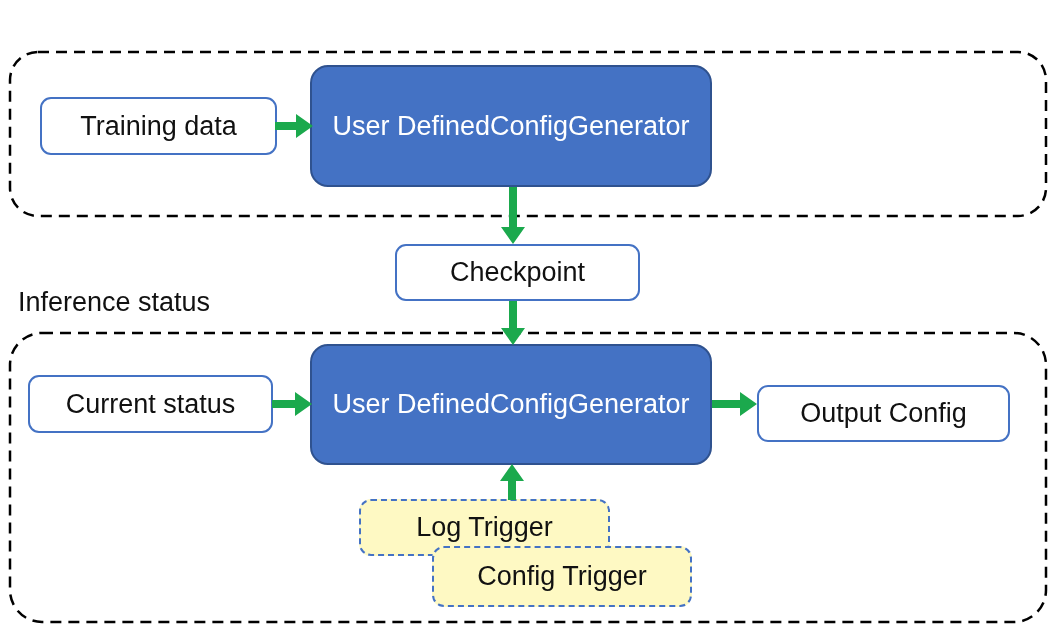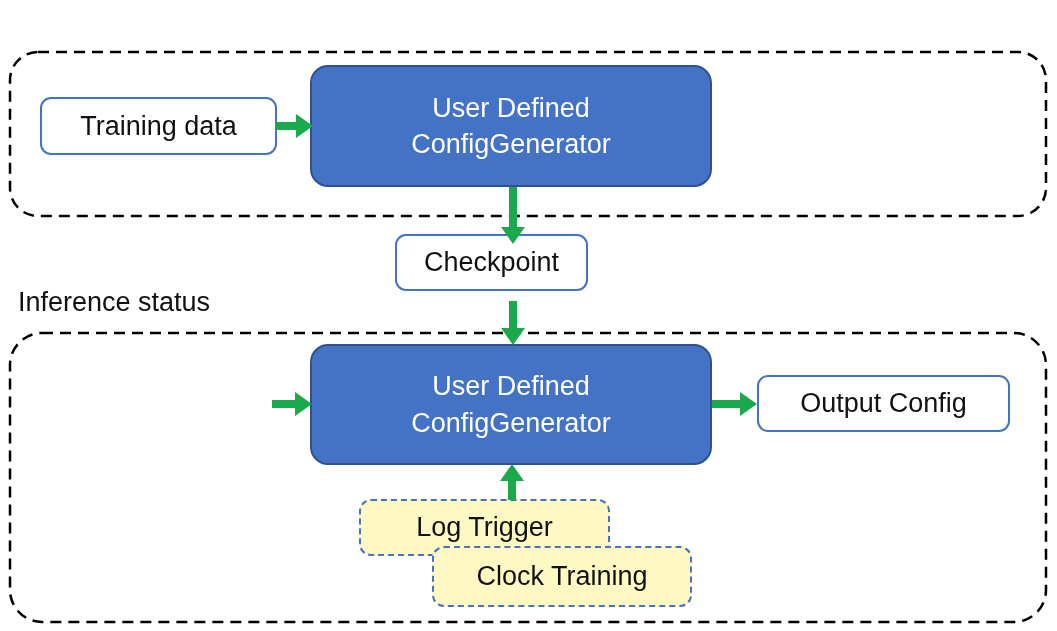--- a/index.html
+++ b/index.html
@@ -26,21 +26,21 @@
   .box{
     position:absolute;display:flex;align-items:center;justify-content:center;
     font-size:27px;background:#fff;box-sizing:border-box;text-align:center;
     white-space:nowrap;
   }
   .light{
     border:2px solid var(--light-box-border);border-radius:11px;justify-content:center;
   }
   .blue{
     background:var(--box-blue-fill);border:2px solid var(--box-blue-border);
-    border-radius:18px;color:var(--text-light);flex-direction:column;
+    border-radius:18px;color:var(--text-light);flex-direction:row;
     line-height:1.34;z-index:1;
   }
   .trigger{
     border:2px dashed var(--trigger-border);border-radius:12px;background:#fef9c3;
   }
   .dashed-container{position:absolute;}
   .arrow{position:absolute;z-index:3;}
 </style>
 </head>
 <body>
@@ -62,57 +62,60 @@
 
   <div class="box blue" style="left:310px;top:65px;width:402px;height:122px">
     <span>User Defined</span>
     <span>ConfigGenerator</span>
   </div>
 
   <svg class="arrow" style="left:501px;top:187px" width="24" height="57">
     <polygon points="8,0 16,0 16,40 24,40 12,57 0,40 8,40" style="fill:var(--arrow-green)"></polygon>
   </svg>
 
-  <div class="box light" style="left:395px;top:234px;width:193px;height:57px">
+  <div class="box light" style="left:395px;top:244px;width:245px;height:57px">
     <span>Checkpoint</span>
   </div>
 
   <svg class="arrow" style="left:501px;top:301px" width="24" height="44">
     <polygon points="8,0 16,0 16,27 24,27 12,44 0,27 8,27" style="fill:var(--arrow-green)"></polygon>
   </svg>
 
   <div class="section-label" style="left:18px;top:286px">Inference status</div>
 
   <svg class="dashed-container" style="left:8px;top:331px" width="1041" height="295">
     <rect x="2" y="2" width="1036" height="289" rx="32" style="fill:none;stroke:var(--container-border);stroke-width:2.5;stroke-dasharray:11 7"></rect>
   </svg>
 
+  <div class="box light" style="left:28px;top:375px;width:245px;height:58px">
+    <span>Current status</span>
+  </div>
 
   <svg class="arrow" style="left:272px;top:392px" width="40" height="24">
     <polygon points="0,8 23,8 23,0 40,12 23,24 23,16 0,16" style="fill:var(--arrow-green)"></polygon>
   </svg>
 
   <div class="box blue" style="left:310px;top:344px;width:402px;height:121px">
     <span>User Defined</span>
     <span>ConfigGenerator</span>
   </div>
 
   <svg class="arrow" style="left:712px;top:392px" width="45" height="24">
     <polygon points="0,8 28,8 28,0 45,12 28,24 28,16 0,16" style="fill:var(--arrow-green)"></polygon>
   </svg>
 
-  <div class="box light" style="left:757px;top:375px;width:253px;height:57px">
+  <div class="box light" style="left:757px;top:385px;width:253px;height:57px">
     <span>Output Config</span>
   </div>
 
   <svg class="arrow" style="left:500px;top:464px" width="24" height="36">
     <polygon points="12,0 24,17 16,17 16,36 8,36 8,17 0,17" style="fill:var(--arrow-green)"></polygon>
   </svg>
 
   <div class="box trigger" style="left:359px;top:499px;width:251px;height:57px;z-index:1">
     <span>Log Trigger</span>
   </div>
 
   <div class="box trigger" style="left:432px;top:546px;width:260px;height:61px;z-index:2">
-    <span>Clock Training</span>
+    <span>Config Trigger</span>
   </div>
 
 </div>
 
 </body></html>

